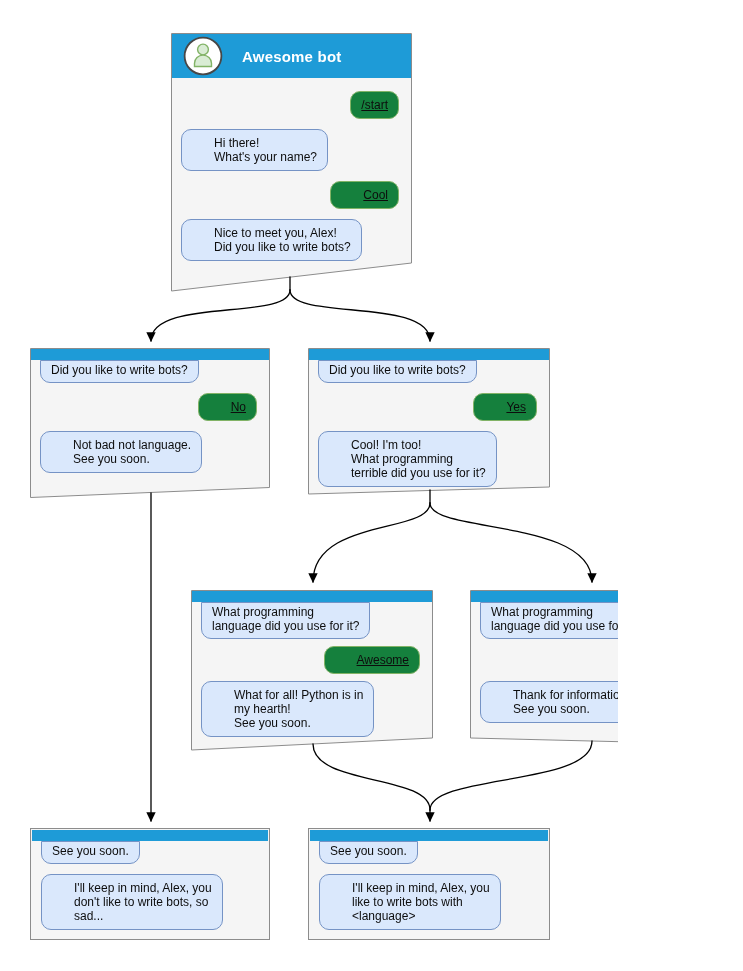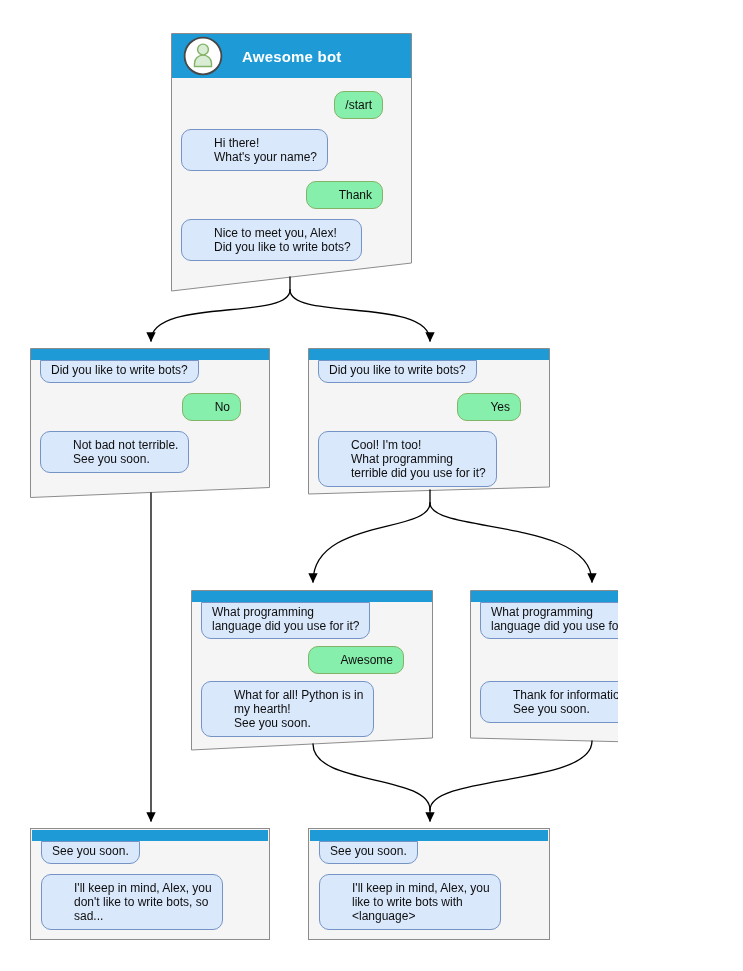--- a/index.html
+++ b/index.html
@@ -22,21 +22,21 @@
     position:absolute; left:1px; right:1px; z-index:1;
     display:flex; flex-direction:column; align-items:flex-start;
   }
   .body.below-big { top:45px; }
   .body.below-thin { top:12px; }
   .bubble {
     box-sizing:border-box; font-size:12px; line-height:14px; color:#0d0d0d;
     padding:6px 10px; border-radius:10px; white-space:pre-line; max-width:185px;
   }
   .bubble.bot  { background:#dae8fc; border:1px solid #7593c5; margin-left:9px;  align-self:flex-start; }
-  .bubble.user { background:#86efac; border:1px solid #82b366; margin-right:28px; align-self:flex-end; }
+  .bubble.user { background:#15803d; border:1px solid #82b366; margin-right:12px; align-self:flex-end;text-decoration:underline; }
   .bubble.first {
     border-top-left-radius:0; border-top-right-radius:0;
     padding-top:2px; padding-bottom:5px;
   }
   .bubble + .bubble { margin-top:10px;padding-left:32px; }
   .body.first-gap > .bubble:first-child { margin-top:13px; }
   .body.tight .bubble + .bubble { margin-top:7px; }
 </style>
 </head>
 <body>
@@ -54,35 +54,35 @@
           <circle cx="20" cy="13.5" r="5.4" fill="#d9ecd4" stroke="#82b366" stroke-width="1.4"></circle>
           <path d="M11.5 30.5 v-3.2 a8.5 8.2 0 0 1 17 0 v3.2 z" fill="#d9ecd4" stroke="#82b366" stroke-width="1.4"></path>
         </svg>
       </span>
       <span class="title">Awesome bot</span>
     </div>
     <div class="body below-big first-gap">
       <div class="bubble user">/start</div>
       <div class="bubble bot">Hi there!
 What's your name?</div>
-      <div class="bubble user">Thank</div>
+      <div class="bubble user">Cool</div>
       <div class="bubble bot">Nice to meet you, Alex!
 Did you like to write bots?</div>
     </div>
   </div>
 
   <div class="window" style="left:30px; top:348px; width:240px; height:152px;">
     <svg class="outline" width="240" height="152">
       <polygon points="0.5,0.5 239.5,0.5 239.5,139.5 0.5,149.5" fill="#f5f5f5" stroke="#8c8c8c" stroke-width="1"></polygon>
     </svg>
     <div class="header thin"></div>
     <div class="body below-thin">
       <div class="bubble bot first">Did you like to write bots?</div>
       <div class="bubble user">No</div>
-      <div class="bubble bot">Not bad not terrible.
+      <div class="bubble bot">Not bad not language.
 See you soon.</div>
     </div>
   </div>
 
   <div class="window" style="left:308px; top:348px; width:242px; height:152px;">
     <svg class="outline" width="242" height="152">
       <polygon points="0.5,0.5 241.5,0.5 241.5,139 0.5,146" fill="#f5f5f5" stroke="#8c8c8c" stroke-width="1"></polygon>
     </svg>
     <div class="header thin"></div>
     <div class="body below-thin">

